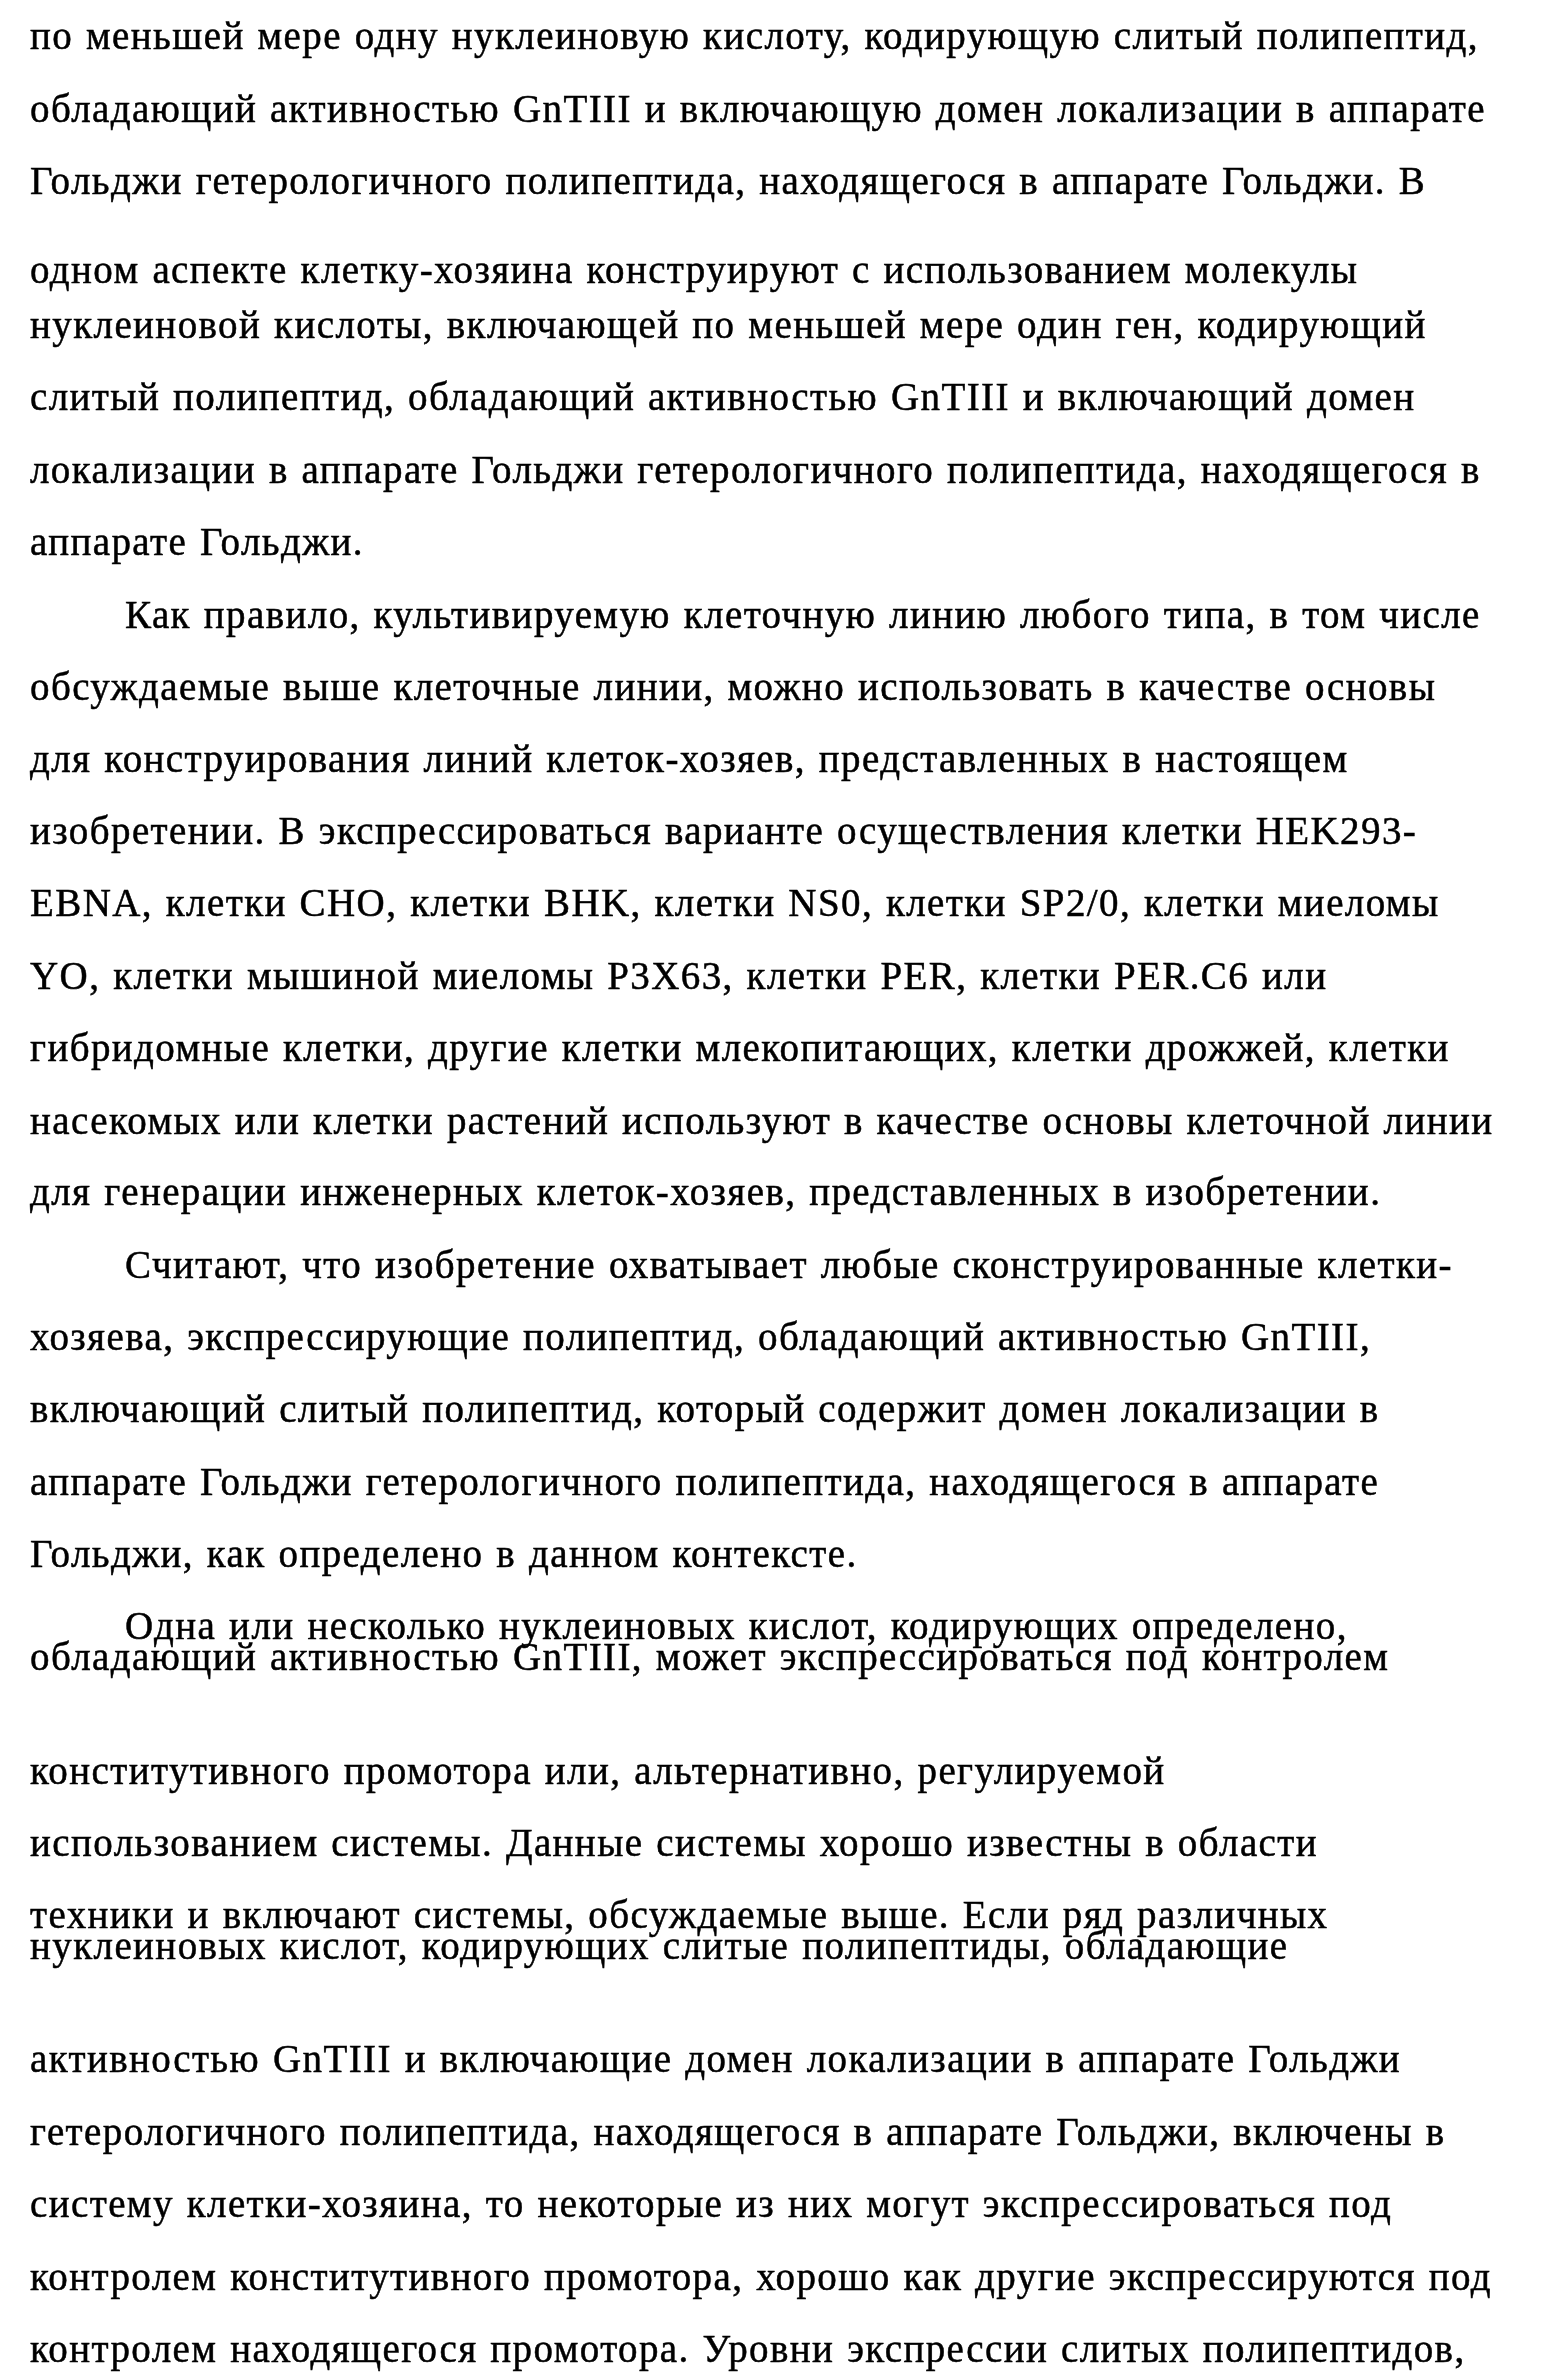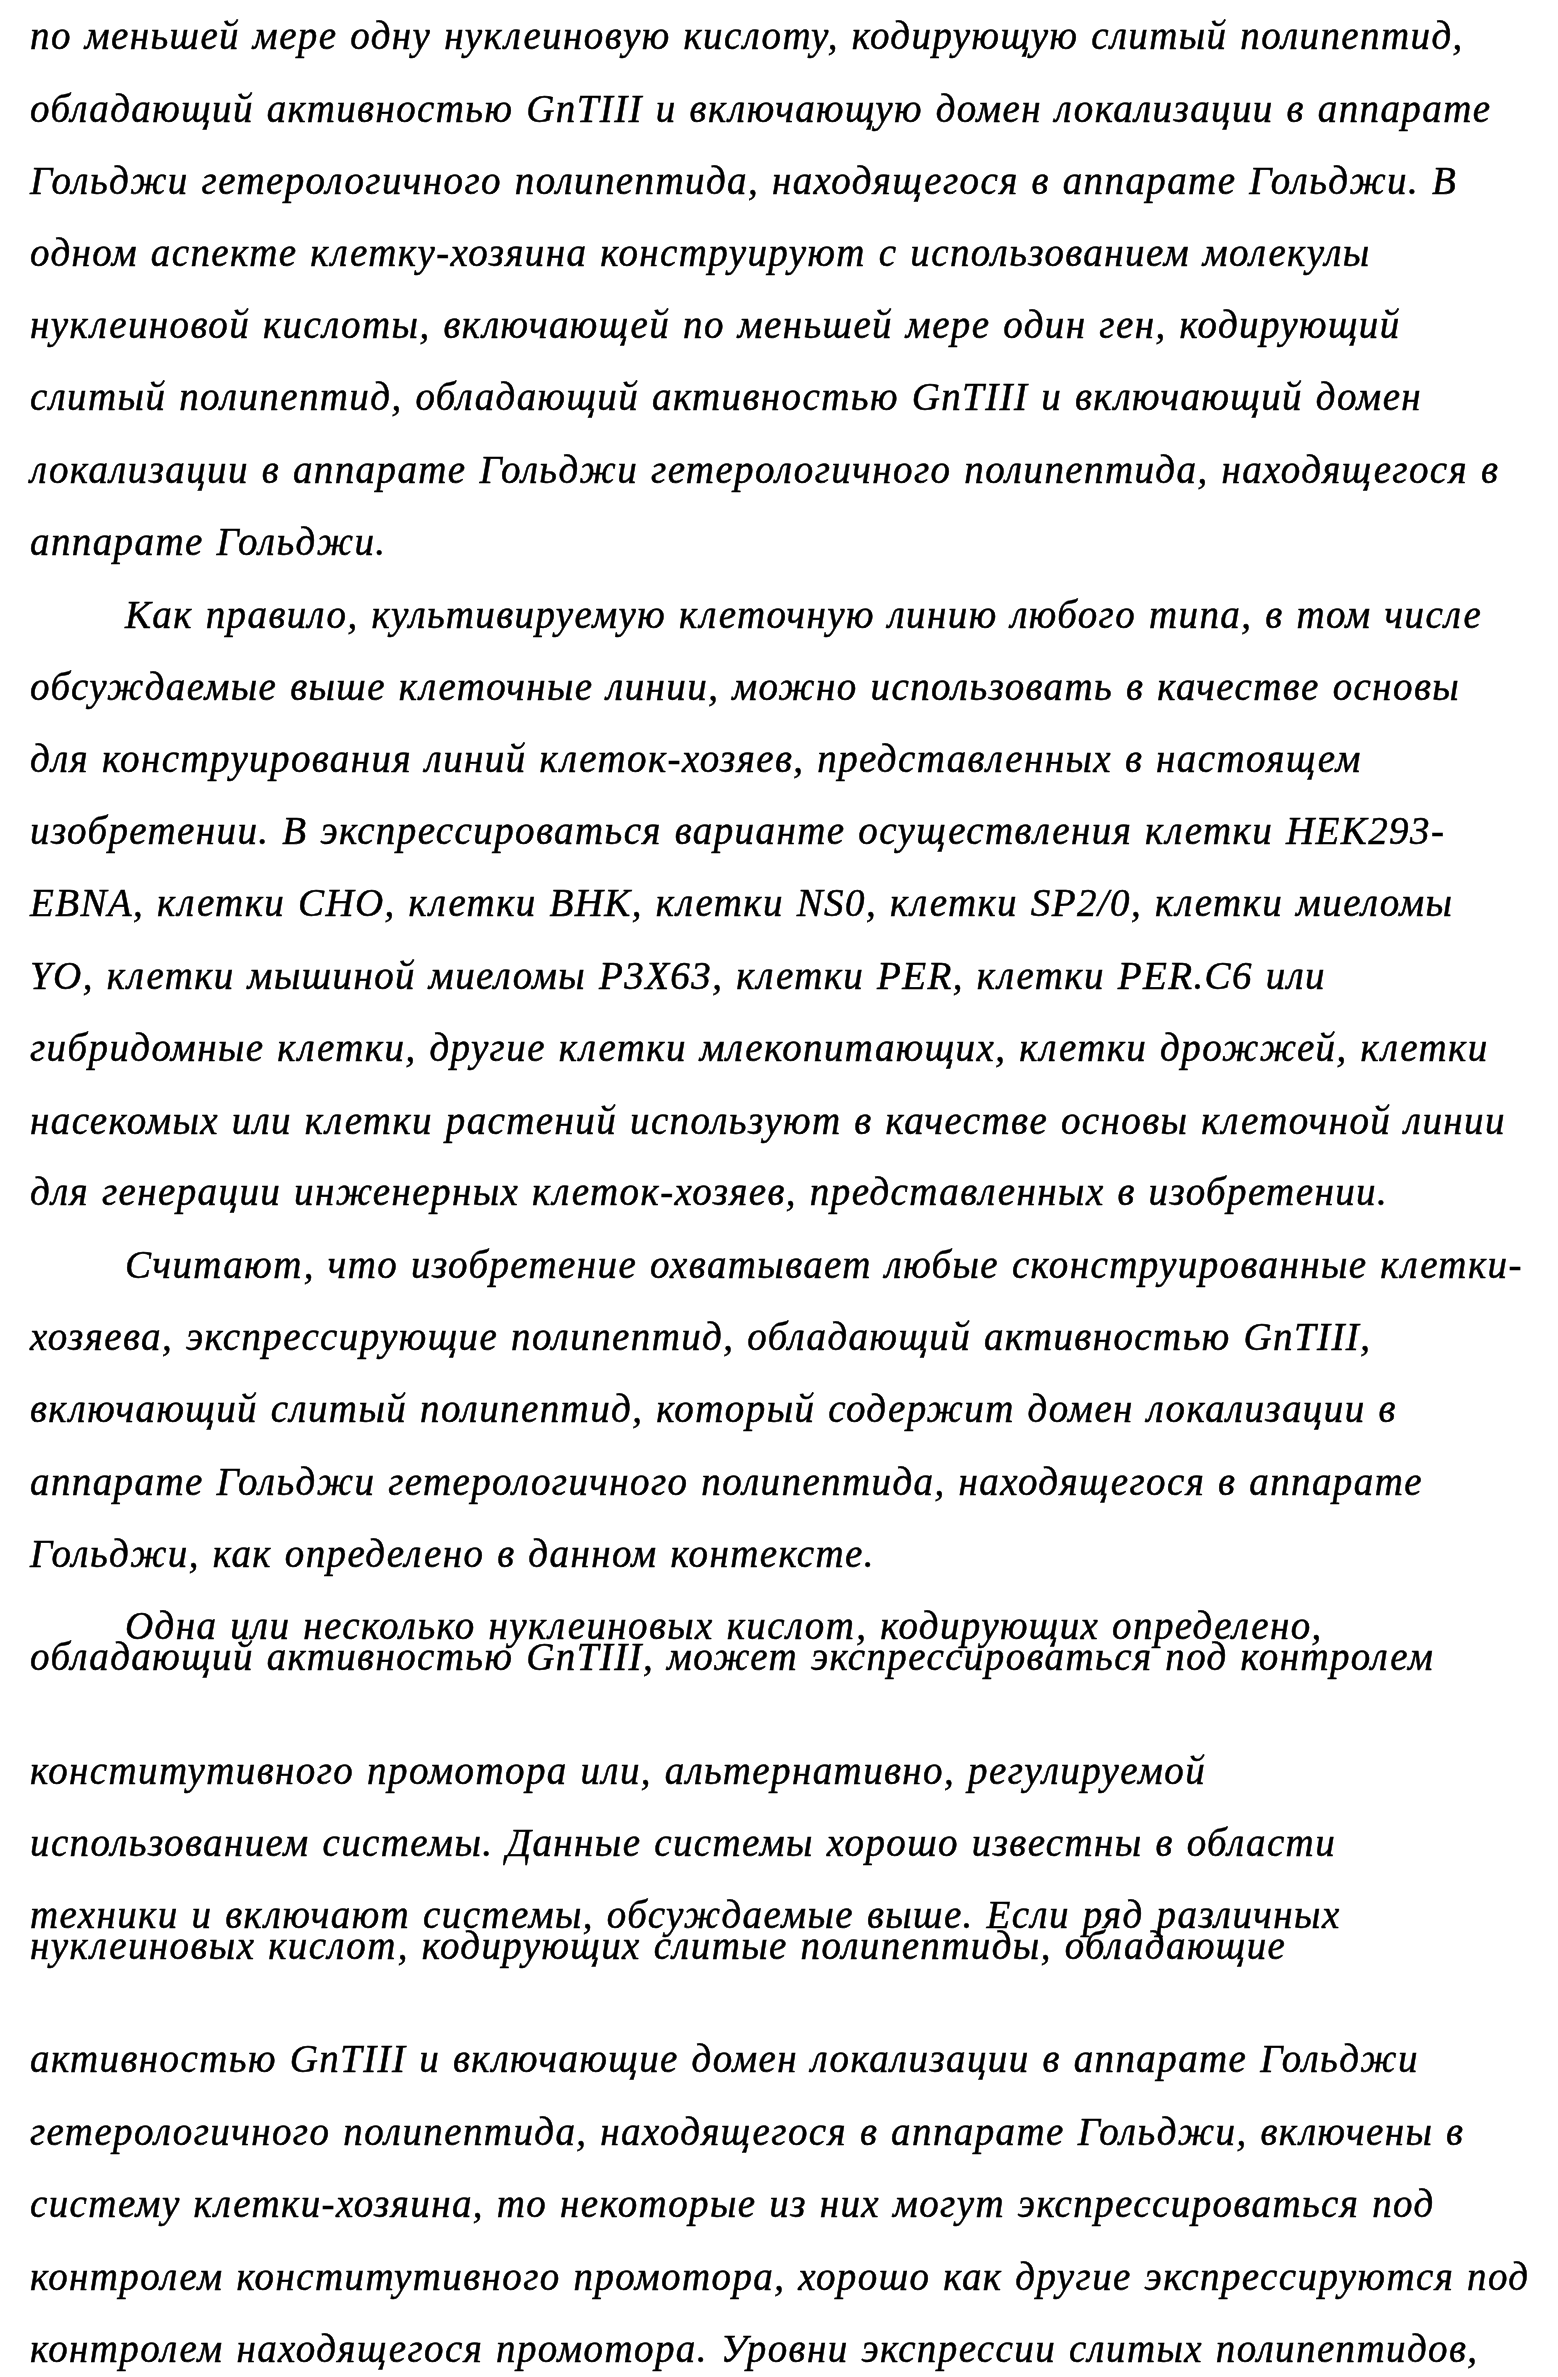--- a/index.html
+++ b/index.html
@@ -14,21 +14,20 @@
     overflow: hidden;
     color: #000000;
     font-family: "Liberation Serif", "DejaVu Serif", serif;
   }
   .page {
     position: absolute;
     left: 0;
     top: 0;
     width: 1559px;
     height: 2268px;
-    font-style: italic;
   }
   .line {
     position: absolute;
     left: 30px;
     white-space: nowrap;
     font-size: 39px;
     line-height: 1;
     letter-spacing: 1.4px;
     word-spacing: 1.7px;
     font-weight: normal;
@@ -38,21 +37,21 @@
 </style>
 </head>
 <body>
 
 <div class="page">
 
   <div>
     <div class="line" style="top:16px">по меньшей мере одну нуклеиновую кислоту, кодирующую слитый полипептид,</div>
     <div class="line" style="top:89px">обладающий активностью GnTIII и включающую домен локализации в аппарате</div>
     <div class="line" style="top:161px">Гольджи гетерологичного полипептида, находящегося в аппарате Гольджи. В</div>
-    <div class="line" style="top:233px">одном аспекте клетку-хозяина конструируют с использованием молекулы</div>
+    <div class="line" style="top:250px">одном аспекте клетку-хозяина конструируют с использованием молекулы</div>
     <div class="line" style="top:305px">нуклеиновой кислоты, включающей по меньшей мере один ген, кодирующий</div>
     <div class="line" style="top:377px">слитый полипептид, обладающий активностью GnTIII и включающий домен</div>
     <div class="line" style="top:450px">локализации в аппарате Гольджи гетерологичного полипептида, находящегося в</div>
     <div class="line" style="top:522px">аппарате Гольджи.</div>
   </div>
 
   <div>
     <div class="line indent" style="top:595px">Как правило, культивируемую клеточную линию любого типа, в том числе</div>
     <div class="line" style="top:667px">обсуждаемые выше клеточные линии, можно использовать в качестве основы</div>
     <div class="line" style="top:739px">для конструирования линий клеток-хозяев, представленных в настоящем</div>

